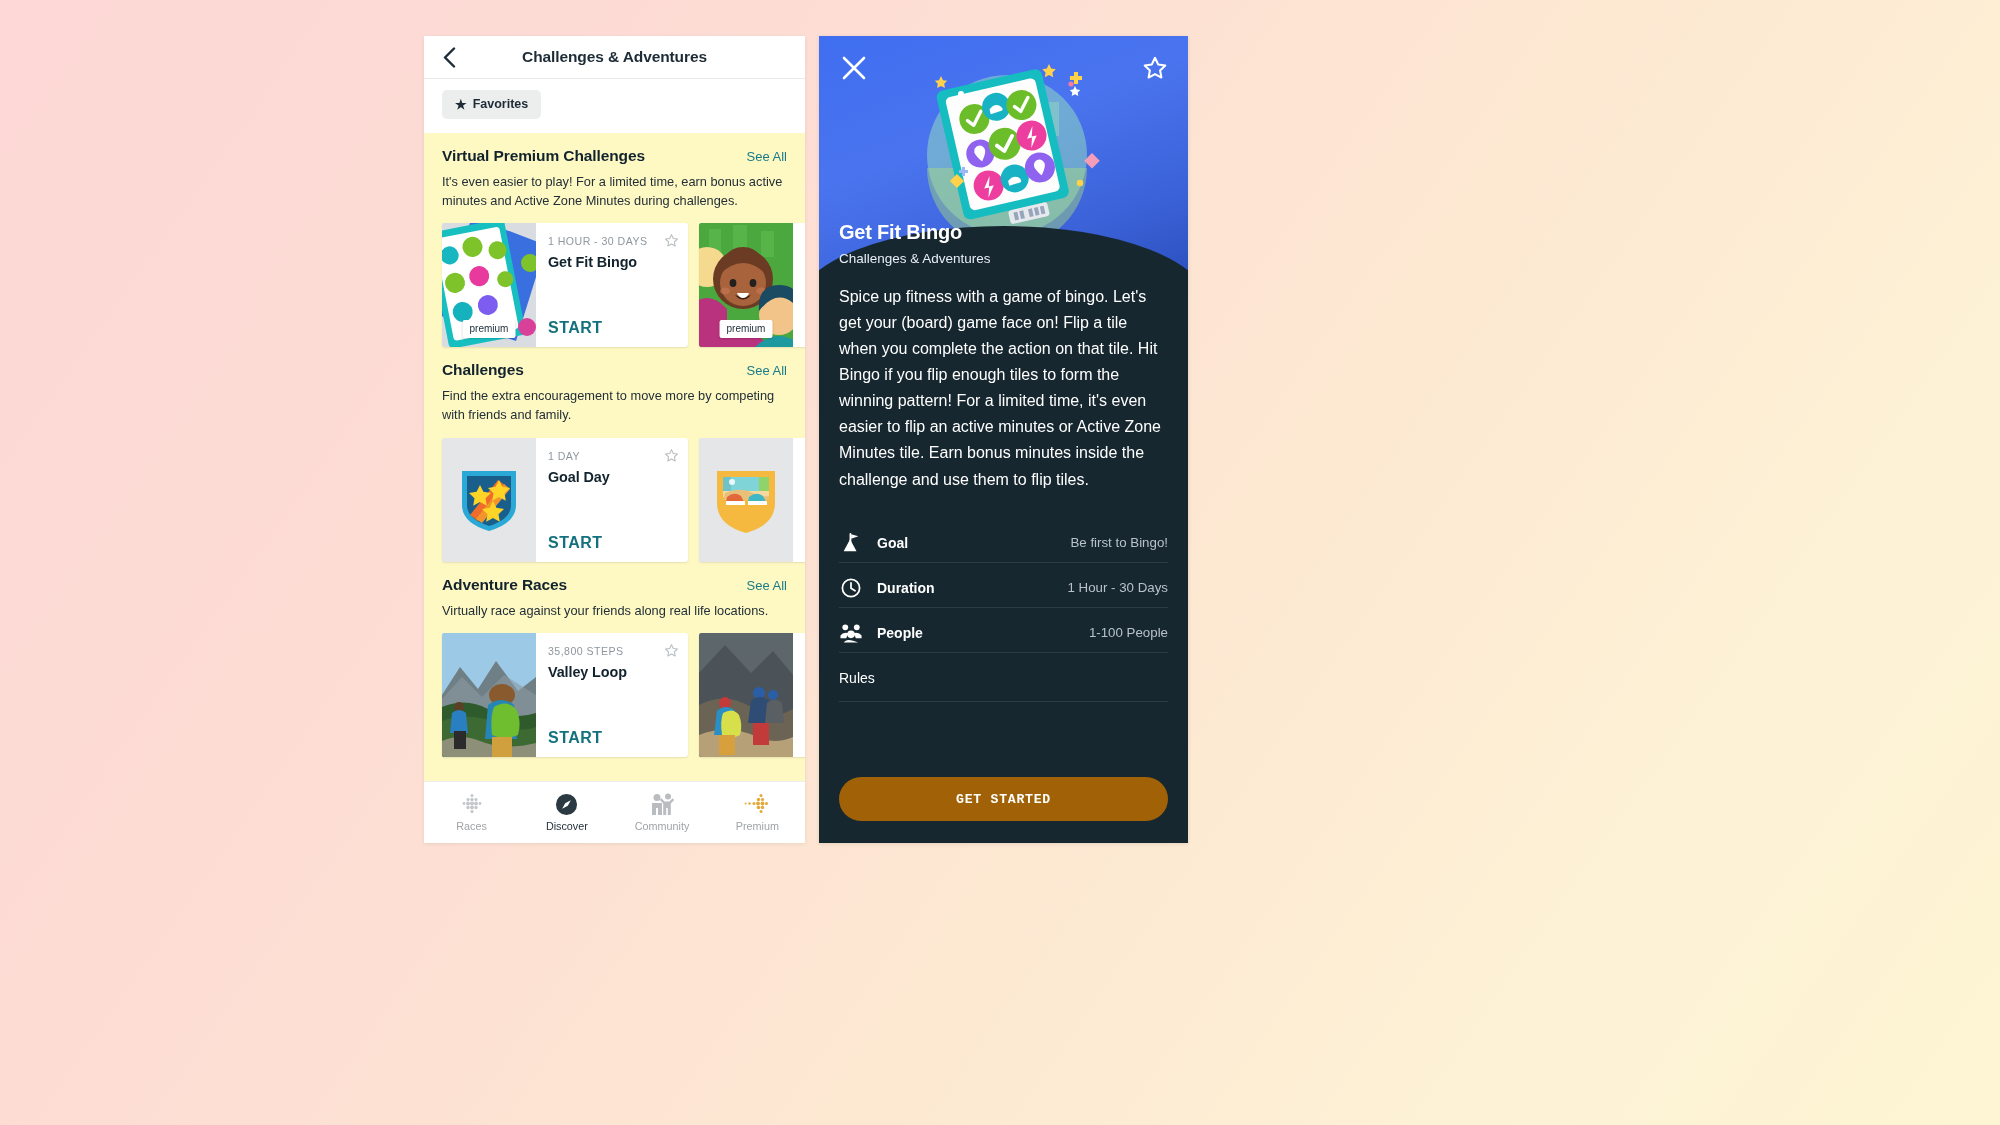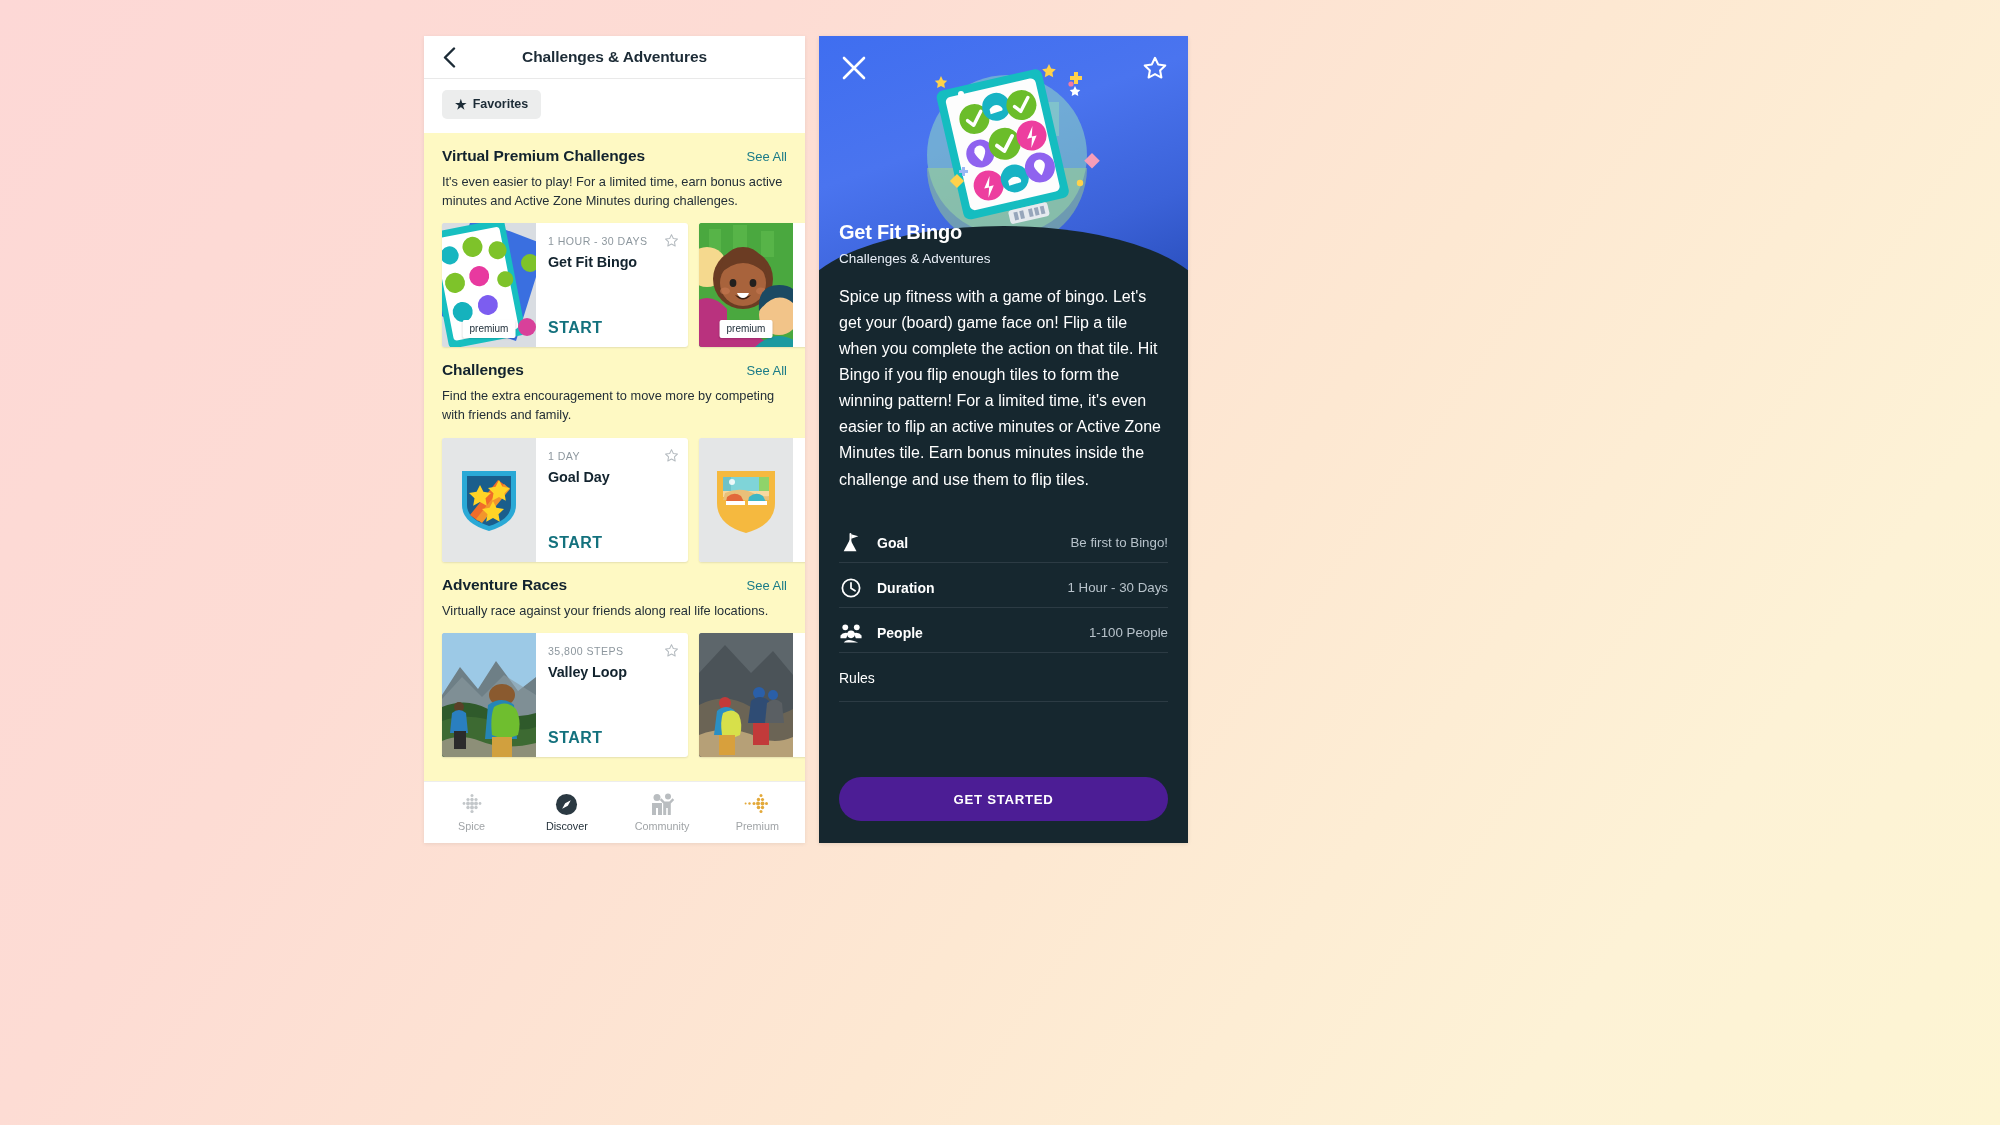--- a/index.html
+++ b/index.html
@@ -245,26 +245,26 @@
   .stat-label { font-size: 14px; font-weight: bold; color: #fff; }
   .stat-value { margin-left: auto; font-size: 13.3px; color: #b7c2ca; }
   .rules-row {
     padding: 17px 0 15px 0;
     border-bottom: 1px solid #2c3b44;
   }
   .rules-label { font-size: 14px; color: #fff; }
   .cta-wrap { padding: 14px 20px 22px 20px; }
   .cta {
     width: 100%; height: 44px;
-    background: #4c1d95;
+    background: #a16207;
     color: #fff;
     border: none; border-radius: 22px;
     font-size: 13.2px; font-weight: bold; letter-spacing: 0.7px;
     cursor: pointer;
-    font-family: Liberation Sans, sans-serif;
+    font-family: Liberation Mono, monospace;
   }
 </style>
 </head>
 <body>
 
 <div id="left-panel">
 
   <div class="app-bar">
     <div class="back-chevron">
       <svg width="13" height="21" viewBox="0 0 13 21" aria-hidden="true">
@@ -513,21 +513,21 @@
               <circle cx="12" cy="10.5" r="2"></circle>
               <circle cx="16" cy="10.5" r="1.9"></circle>
               <circle cx="20" cy="10.5" r="1.4"></circle>
             <circle cx="8" cy="14.5" r="1.7"></circle>
               <circle cx="12" cy="14.5" r="1.9"></circle>
               <circle cx="16" cy="14.5" r="1.7"></circle>
             <circle cx="12" cy="18.5" r="1.6"></circle>
           </g>
         </svg>
       </div>
-      <div class="tab-label">Spice</div>
+      <div class="tab-label">Races</div>
     </div>
 
     <div class="tab active">
       <div class="tab-icon">
         <svg width="23" height="23" viewBox="0 0 24 24" aria-hidden="true">
           <circle cx="12" cy="12" r="11" fill="#2b3942"></circle>
           <path d="M16.5 7.5 L10.6 10.6 L7.5 16.5 L13.4 13.4 Z" fill="#ffffff"></path>
         </svg>
       </div>
       <div class="tab-label">Discover</div>

